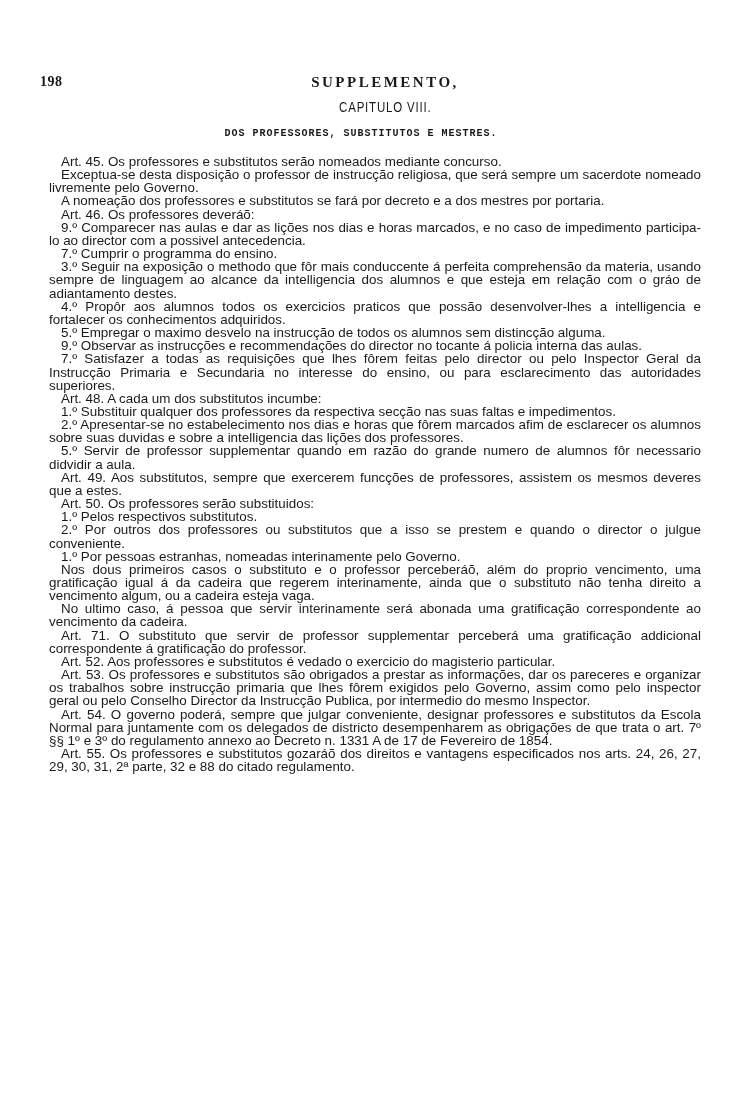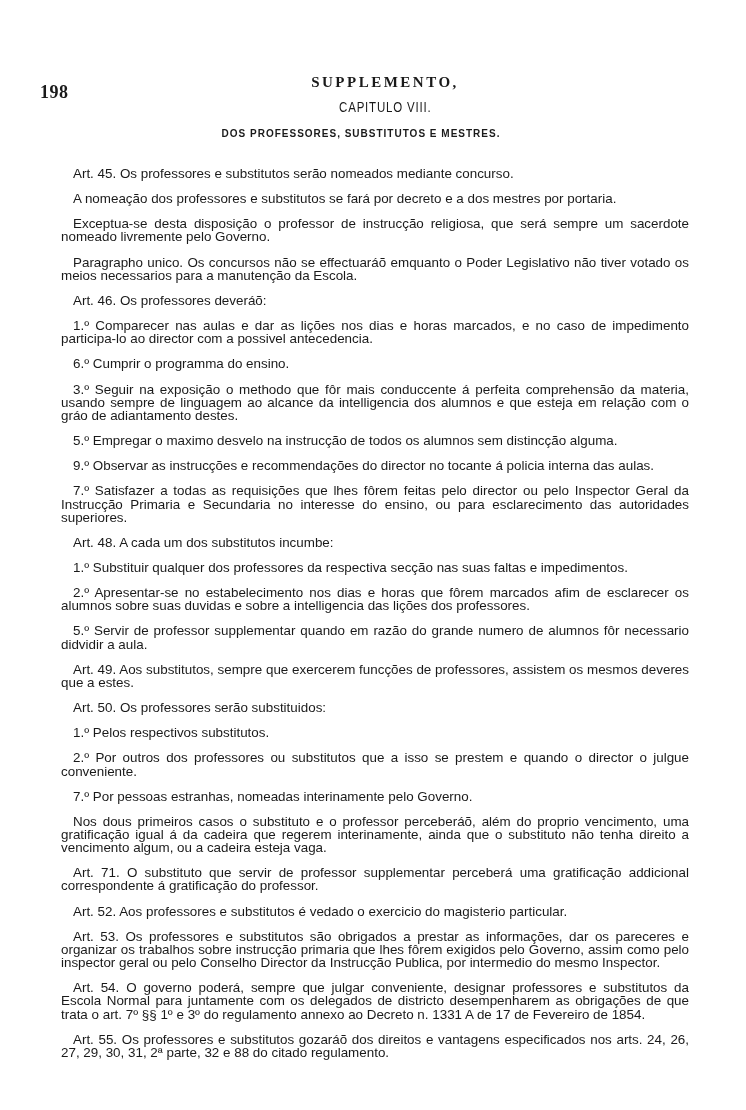--- a/index.html
+++ b/index.html
@@ -1,56 +1,57 @@
 <!DOCTYPE html>
 <html><head>
 <meta charset="utf-8">
 <style>
   html, body { margin:0; padding:0; background:#ffffff; }
   body { width:746px; height:1110px; position:relative; overflow:hidden; color:#1a1a1a; }
   .page { position:absolute; left:0; top:0; width:746px; height:1110px; }
-  .pnum { position:absolute; left:40px; top:82px; font-family:"Liberation Serif", serif; font-size:18px; font-weight:bold; letter-spacing:0.5px; }
+  .pnum { position:absolute; left:40px; top:74px; font-family:"Liberation Serif", serif; font-size:14px; font-weight:bold; letter-spacing:0.5px; }
   .runhead { position:absolute; left:2px; width:746px; top:74px; text-align:center; font-family:"Liberation Serif", serif; font-size:15px; font-weight:bold; letter-spacing:2.5px; padding-left:20px; box-sizing:border-box; }
   .chap { position:absolute; left:0; width:746px; top:99px; text-align:center; font-family:"Liberation Sans", sans-serif; font-size:14px; transform:scaleX(0.82); letter-spacing:1px; padding-left:30px; box-sizing:border-box; }
-  .sect { position:absolute; left:0; width:682px; top:128px; text-align:center; font-family:Liberation Sans, sans-serif; font-size:10px; font-weight:bold; letter-spacing:1px; padding-left:40px; box-sizing:border-box; }
+  .sect { position:absolute; left:0; width:682px; top:128px; text-align:center; font-family:Liberation Mono, monospace; font-size:10px; font-weight:bold; letter-spacing:1px; padding-left:40px; box-sizing:border-box; }
   .body { position:absolute; left:49px; top:155px; width:652px; font-family:"Liberation Sans Narrow","Liberation Sans", sans-serif; font-size:13.4px; line-height:13.15px; }
-  .para { margin:12px; text-align:justify; text-indent:12px; transform-origin:left top; }
+  .para { margin:0; text-align:justify; text-indent:12px; transform-origin:left top; }
   .para span { display:inline; }
   .txt { display:block; transform:scaleX(0.86); transform-origin:left top; width:116.3%; text-align:justify; text-align-last:left; }
 </style>
 </head>
 <body>
 
 <div class="page">
   <div class="pnum">198</div>
   <div class="runhead">SUPPLEMENTO,</div>
   <div class="chap">CAPITULO VIII.</div>
   <div class="sect">DOS PROFESSORES, SUBSTITUTOS E MESTRES.</div>
 
   <div class="body">
     <p class="para"><span class="txt">Art. 45. Os professores e substitutos serão nomeados mediante concurso.</span></p>
+    <p class="para"><span class="txt">Exceptua-se desta disposição o professor de instrucção religiosa, que será sempre um sacerdote nomeado livremente pelo Governo.</span></p>
     <p class="para"><span class="txt">A nomeação dos professores e substitutos se fará por decreto e a dos mestres por portaria.</span></p>
-    <p class="para"><span class="txt">Exceptua-se desta disposição o professor de instrucção religiosa, que será sempre um sacerdote nomeado livremente pelo Governo.</span></p>
-    <p class="para"><span class="txt">Paragrapho unico. Os concursos não se effectuaráõ emquanto o Poder Legislativo não tiver votado os meios necessarios para a manutenção da Escola.</span></p>
     <p class="para"><span class="txt">Art. 46. Os professores deveráõ:</span></p>
-    <p class="para"><span class="txt">1.º Comparecer nas aulas e dar as lições nos dias e horas marcados, e no caso de impedimento participa-lo ao director com a possivel antecedencia.</span></p>
-    <p class="para"><span class="txt">6.º Cumprir o programma do ensino.</span></p>
+    <p class="para"><span class="txt">9.º Comparecer nas aulas e dar as lições nos dias e horas marcados, e no caso de impedimento participa-lo ao director com a possivel antecedencia.</span></p>
+    <p class="para"><span class="txt">7.º Cumprir o programma do ensino.</span></p>
     <p class="para"><span class="txt">3.º Seguir na exposição o methodo que fôr mais conduccente á perfeita comprehensão da materia, usando sempre de linguagem ao alcance da intelligencia dos alumnos e que esteja em relação com o gráo de adiantamento destes.</span></p>
+    <p class="para"><span class="txt">4.º Propôr aos alumnos todos os exercicios praticos que possão desenvolver-lhes a intelligencia e fortalecer os conhecimentos adquiridos.</span></p>
     <p class="para"><span class="txt">5.º Empregar o maximo desvelo na instrucção de todos os alumnos sem distincção alguma.</span></p>
     <p class="para"><span class="txt">9.º Observar as instrucções e recommendações do director no tocante á policia interna das aulas.</span></p>
     <p class="para"><span class="txt">7.º Satisfazer a todas as requisições que lhes fôrem feitas pelo director ou pelo Inspector Geral da Instrucção Primaria e Secundaria no interesse do ensino, ou para esclarecimento das autoridades superiores.</span></p>
     <p class="para"><span class="txt">Art. 48. A cada um dos substitutos incumbe:</span></p>
     <p class="para"><span class="txt">1.º Substituir qualquer dos professores da respectiva secção nas suas faltas e impedimentos.</span></p>
     <p class="para"><span class="txt">2.º Apresentar-se no estabelecimento nos dias e horas que fôrem marcados afim de esclarecer os alumnos sobre suas duvidas e sobre a intelligencia das lições dos professores.</span></p>
     <p class="para"><span class="txt">5.º Servir de professor supplementar quando em razão do grande numero de alumnos fôr necessario didvidir a aula.</span></p>
     <p class="para"><span class="txt">Art. 49. Aos substitutos, sempre que exercerem funcções de professores, assistem os mesmos deveres que a estes.</span></p>
     <p class="para"><span class="txt">Art. 50. Os professores serão substituidos:</span></p>
     <p class="para"><span class="txt">1.º Pelos respectivos substitutos.</span></p>
     <p class="para"><span class="txt">2.º Por outros dos professores ou substitutos que a isso se prestem e quando o director o julgue conveniente.</span></p>
-    <p class="para"><span class="txt">7.º Por pessoas estranhas, nomeadas interinamente pelo Governo.</span></p>
+    <p class="para"><span class="txt">1.º Por pessoas estranhas, nomeadas interinamente pelo Governo.</span></p>
     <p class="para"><span class="txt">Nos dous primeiros casos o substituto e o professor perceberáõ, além do proprio vencimento, uma gratificação igual á da cadeira que regerem interinamente, ainda que o substituto não tenha direito a vencimento algum, ou a cadeira esteja vaga.</span></p>
+    <p class="para"><span class="txt">No ultimo caso, á pessoa que servir interinamente será abonada uma gratificação correspondente ao vencimento da cadeira.</span></p>
     <p class="para"><span class="txt">Art. 71. O substituto que servir de professor supplementar perceberá uma gratificação addicional correspondente á gratificação do professor.</span></p>
     <p class="para"><span class="txt">Art. 52. Aos professores e substitutos é vedado o exercicio do magisterio particular.</span></p>
     <p class="para"><span class="txt">Art. 53. Os professores e substitutos são obrigados a prestar as informações, dar os pareceres e organizar os trabalhos sobre instrucção primaria que lhes fôrem exigidos pelo Governo, assim como pelo inspector geral ou pelo Conselho Director da Instrucção Publica, por intermedio do mesmo Inspector.</span></p>
     <p class="para"><span class="txt">Art. 54. O governo poderá, sempre que julgar conveniente, designar professores e substitutos da Escola Normal para juntamente com os delegados de districto desempenharem as obrigações de que trata o art. 7º §§ 1º e 3º do regulamento annexo ao Decreto n. 1331 A de 17 de Fevereiro de 1854.</span></p>
     <p class="para"><span class="txt">Art. 55. Os professores e substitutos gozaráõ dos direitos e vantagens especificados nos arts. 24, 26, 27, 29, 30, 31, 2ª parte, 32 e 88 do citado regulamento.</span></p>
   </div>
 </div>
 
 </body></html>

